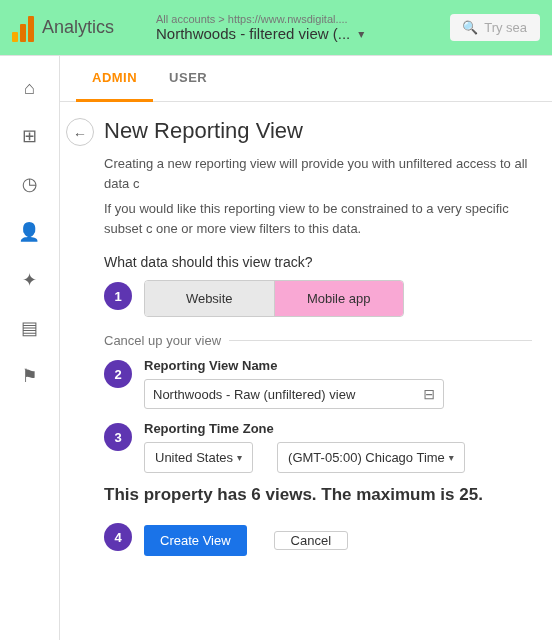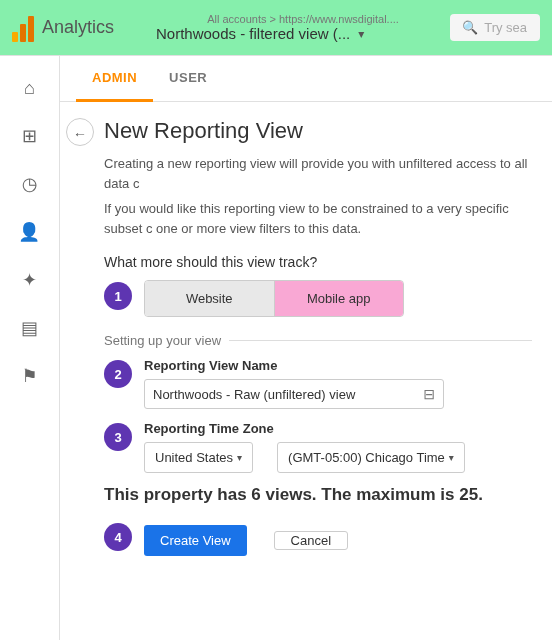--- a/index.html
+++ b/index.html
@@ -34,21 +34,20 @@
     .header-center {
       flex: 1;
       display: flex;
       flex-direction: column;
       justify-content: center;
       padding-left: 4px;
     }
     .breadcrumb {
       font-size: 11px;
       color: #777;
-      text-align: center;
     }
     .property-selector {
       display: flex;
       align-items: center;
       gap: 4px;
       font-size: 15px;
       color: #333;
       cursor: pointer;
     }
     .property-selector .chevron { color: #555; font-size: 12px; margin-left: 4px; }
@@ -339,34 +338,34 @@
     </div>
 
     <div class="content-area">
       <div class="back-col">
         <div class="back-btn">←</div>
       </div>
       <div class="form-area">
         <div class="page-title">New Reporting View</div>
         <div class="description">Creating a new reporting view will provide you with unfiltered access to all data c</div>
         <div class="description">If you would like this reporting view to be constrained to a very specific subset c one or more view filters to this data.</div>
-        <div class="question-label">What more should this view track?</div>
+        <div class="question-label">What data should this view track?</div>
 
         <div class="step-row">
           <div class="step-circle">1</div>
           <div class="step-content">
             <div class="data-type-buttons">
               <button class="data-type-btn selected">Website</button>
               <button class="data-type-btn">Mobile app</button>
             </div>
           </div>
         </div>
 
         <div style="margin: 16px 0 10px 0; display:flex; align-items:center; gap:8px;">
-          <span style="font-size:13px; color:#777;">Setting up your view</span>
+          <span style="font-size:13px; color:#777;">Cancel up your view</span>
           <div style="flex:1; height:1px; background:#ddd;"></div>
         </div>
 
         <div class="step-row">
           <div class="step-circle">2</div>
           <div class="step-content">
             <div class="field-label">Reporting View Name</div>
             <div class="text-input-row">
               <input class="text-input" type="text" value="Northwoods - Raw (unfiltered) view" style="">
               <span class="input-icon">⊟</span>

